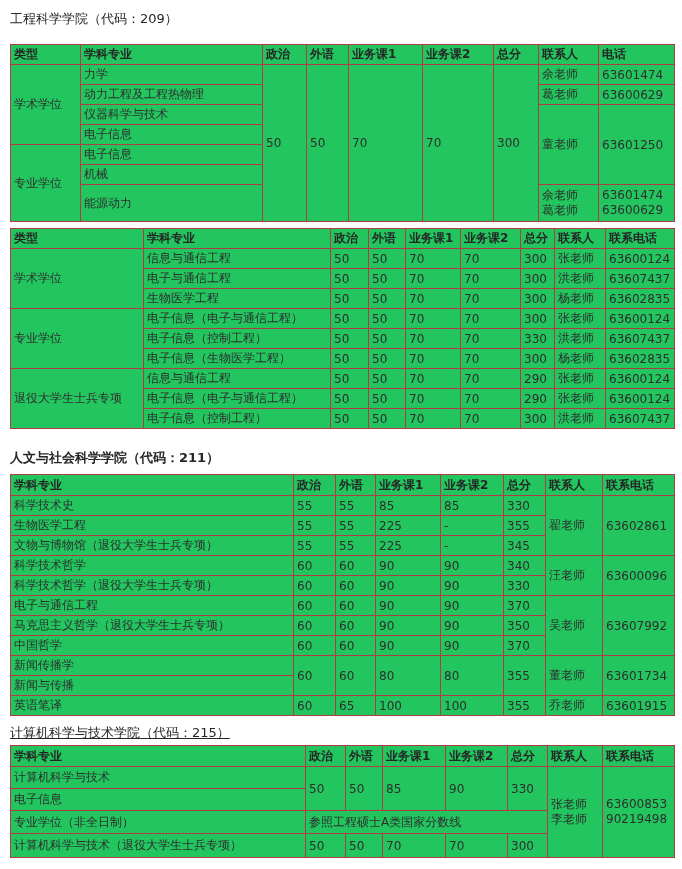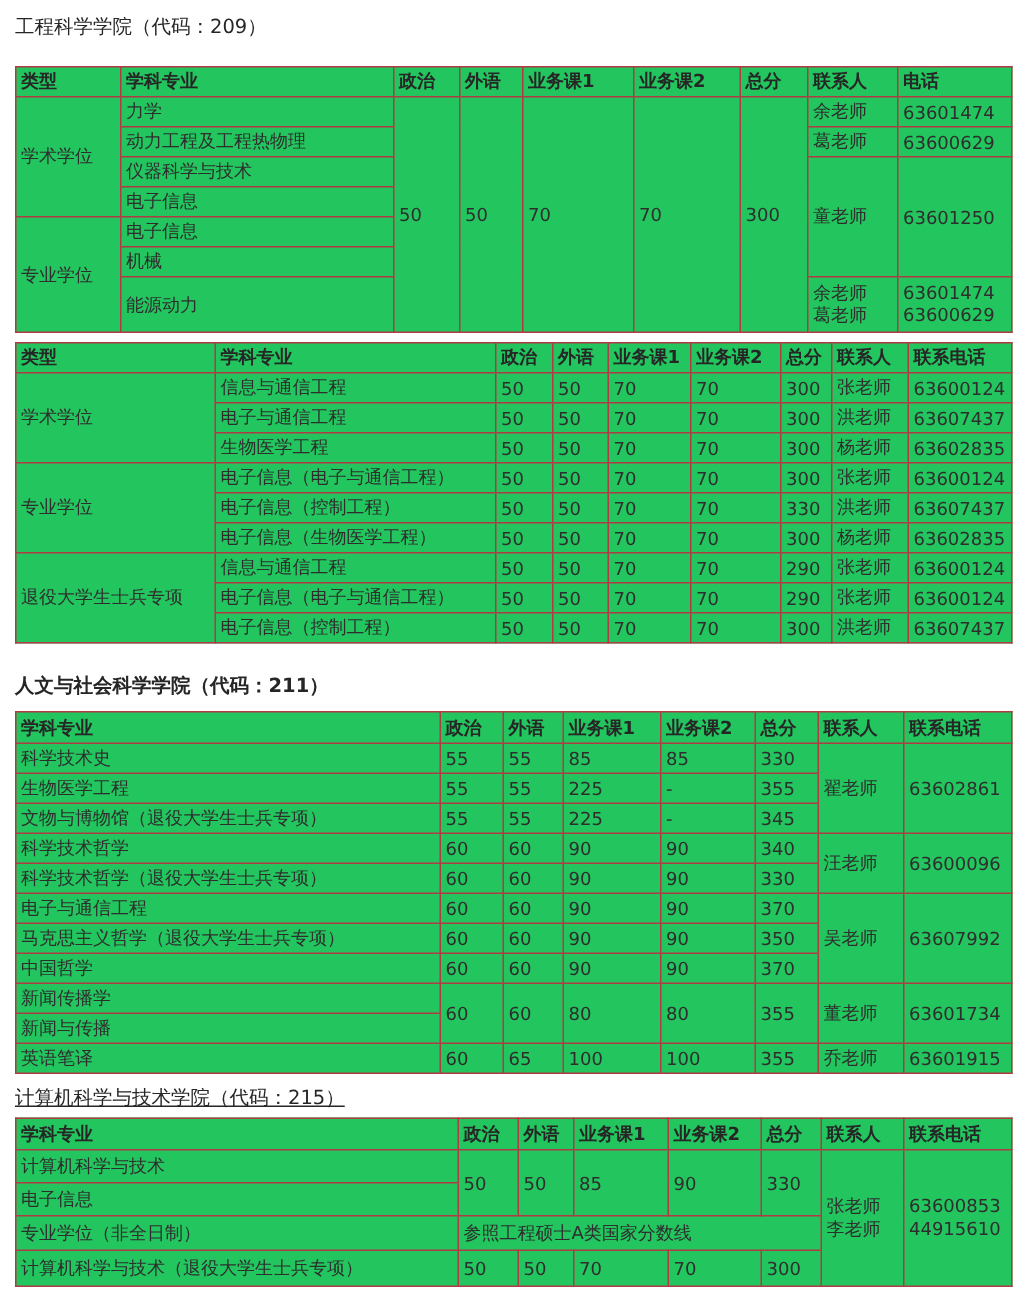--- a/index.html
+++ b/index.html
@@ -365,21 +365,21 @@
       <td rowspan="2">50</td>
       <td rowspan="2">85</td>
       <td rowspan="2">90</td>
       <td rowspan="2">330</td>
       <td rowspan="4" class="two-line">
         <div>张老师</div>
         <div>李老师</div>
       </td>
       <td rowspan="4" class="two-line">
         <div>63600853</div>
-        <div>44915610</div>
+        <div>90219498</div>
       </td>
     </tr>
     <tr class="rh22">
       <td>电子信息</td>
     </tr>
     <tr class="rh23">
       <td>专业学位（非全日制）</td>
       <td colspan="5">参照工程硕士A类国家分数线</td>
     </tr>
     <tr class="rh24">

